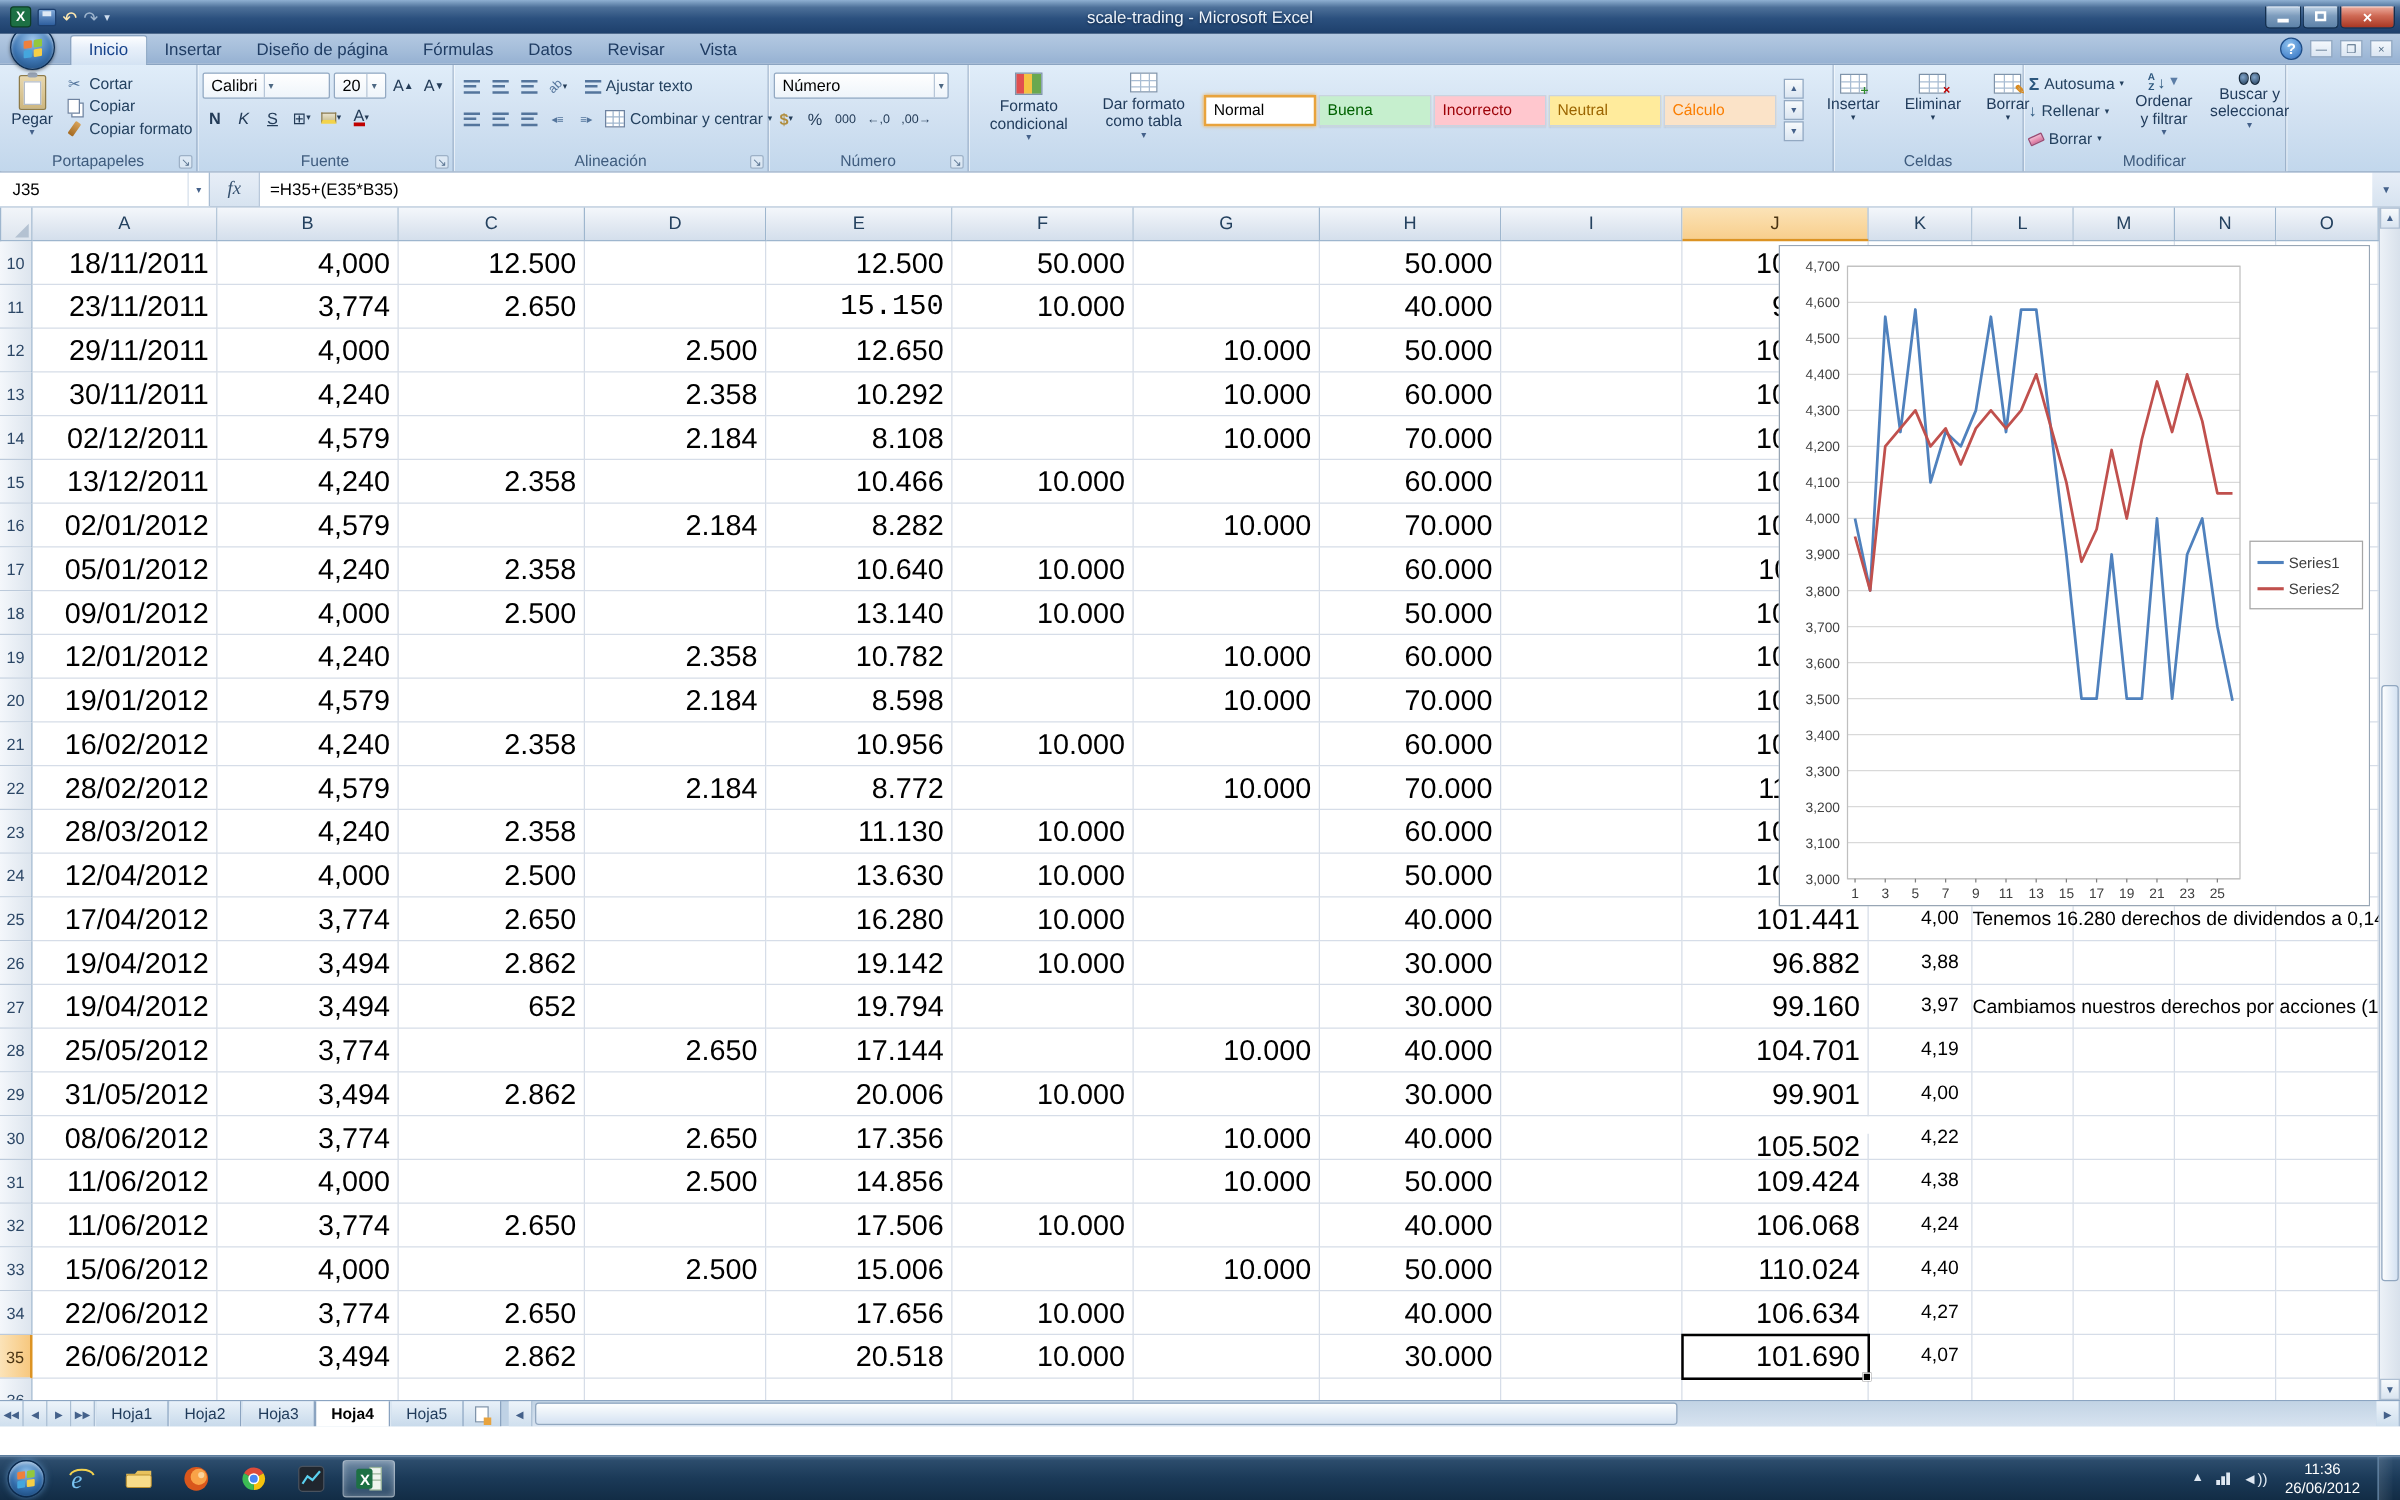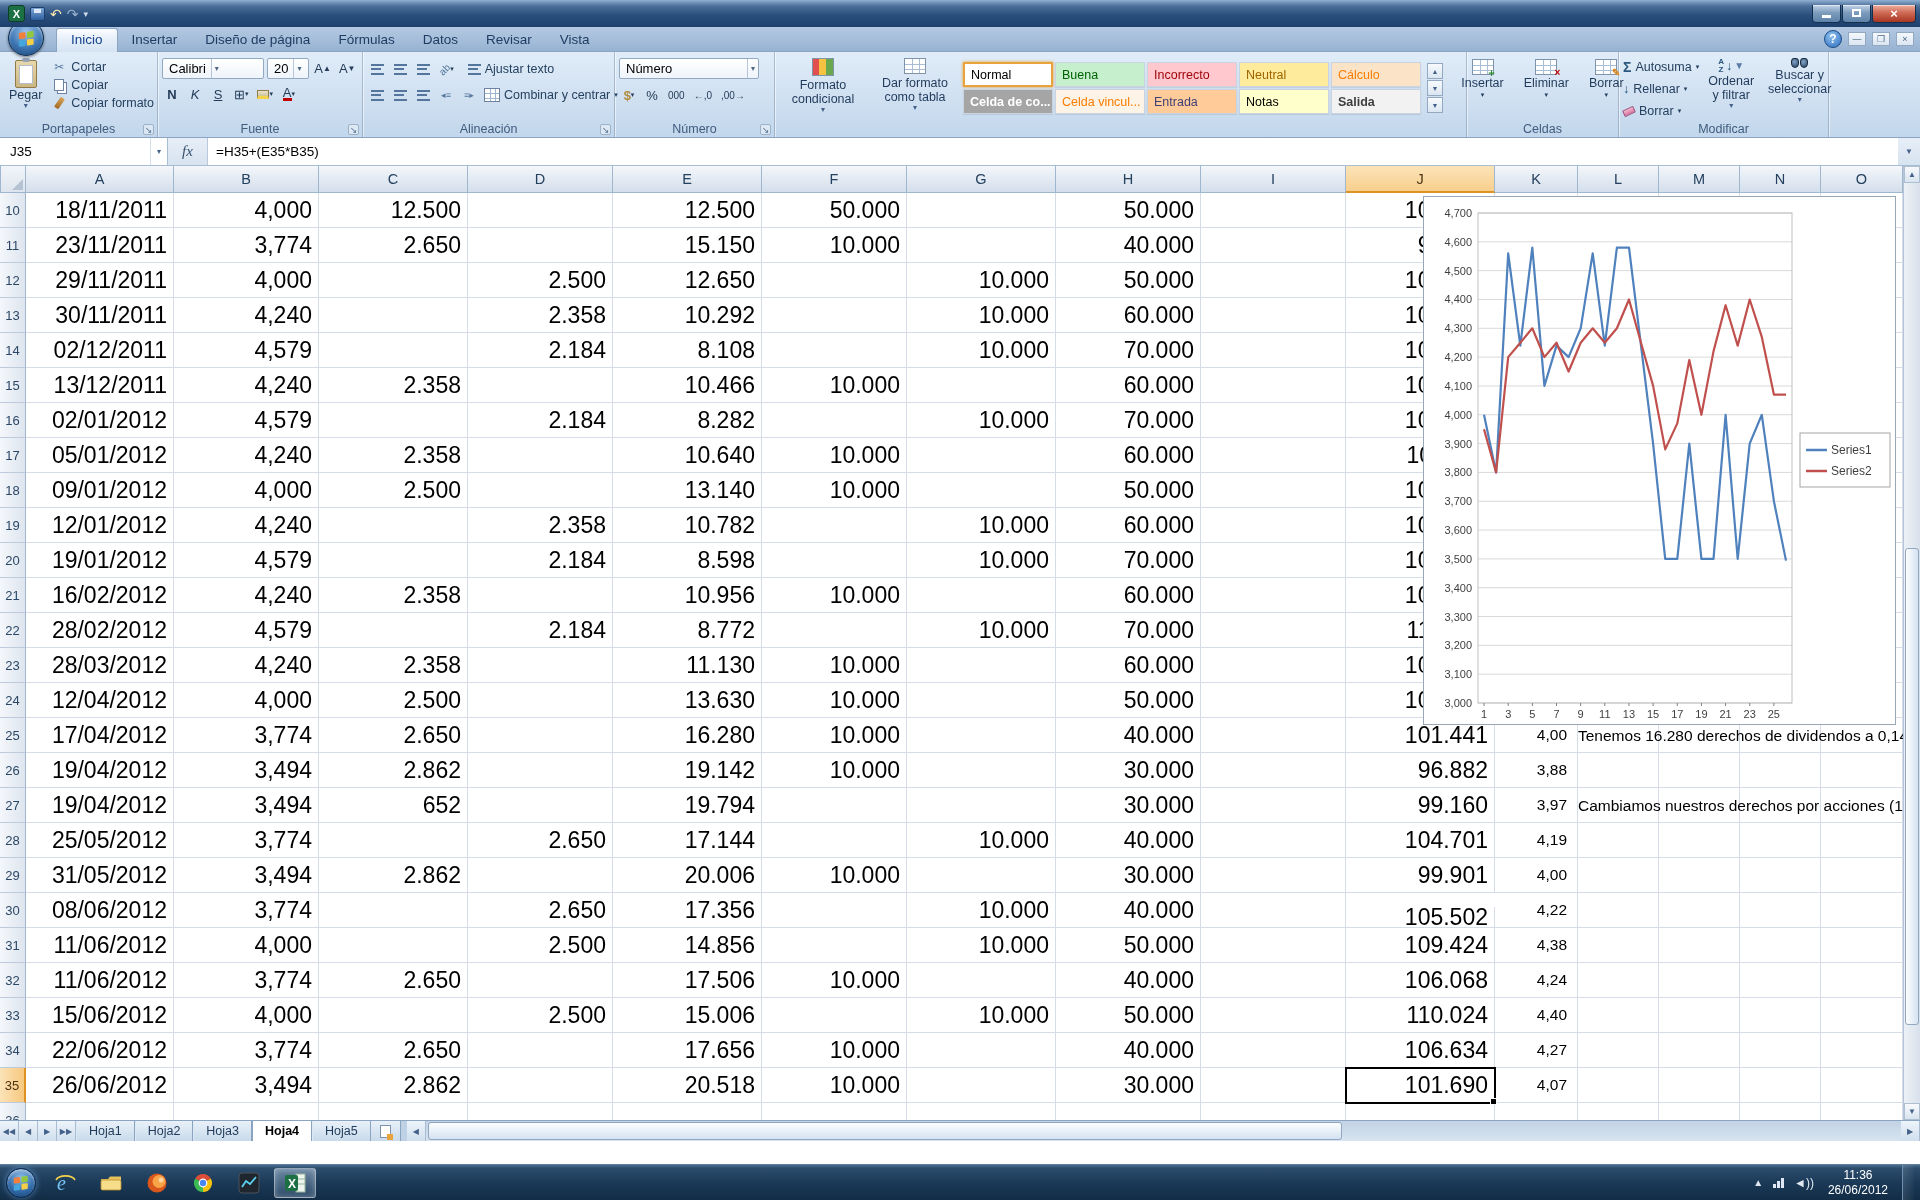--- a/index.html
+++ b/index.html
@@ -198,20 +198,21 @@
 <div id="screen">
 
   <div id="titlebar">
     <div class="qat">
       <span class="appic">X</span>
       <span class="save"></span>
       <span class="undo">↶</span>
       <span class="redo">↷</span>
       <span class="qdd">▾</span>
     </div>
+    <div id="win-title">scale-trading - Microsoft Excel</div>
     <div class="winbtns">
       <div class="wb">
           <span class="minbar"></span>
         </div>
       <div class="wb">
           <span class="maxbox"></span>
         </div>
       <div class="wb close">×</div>
     </div>
   </div>
@@ -400,27 +401,20 @@
           <span>Dar formato como tabla</span>
           <span class="dd">▾</span>
         </div>
         <div class="stylegal">
             <div class="stylerow">
               <div class="stylecell selected" style="background: rgb(255, 255, 255); color: rgb(0, 0, 0);">Normal</div>
               <div class="stylecell" style="background: rgb(198, 239, 206); color: rgb(0, 97, 0);">Buena</div>
               <div class="stylecell" style="background: rgb(255, 199, 206); color: rgb(156, 0, 6);">Incorrecto</div>
               <div class="stylecell" style="background: rgb(255, 235, 156); color: rgb(156, 101, 0);">Neutral</div>
               <div class="stylecell" style="background: rgb(251, 227, 200); color: rgb(250, 125, 0);">Cálculo</div>
-            </div>
-            <div class="stylerow">
-              <div class="stylecell" style="background: rgb(165, 165, 165); color: rgb(255, 255, 255); font-weight: bold;">Celda de co...</div>
-              <div class="stylecell" style="background: rgb(253, 243, 231); color: rgb(250, 125, 0);">Celda vincul...</div>
-              <div class="stylecell" style="background: rgb(255, 204, 153); color: rgb(63, 63, 118);">Entrada</div>
-              <div class="stylecell" style="background: rgb(255, 255, 204); color: rgb(0, 0, 0);">Notas</div>
-              <div class="stylecell" style="background: rgb(242, 242, 242); color: rgb(63, 63, 63); font-weight: bold;">Salida</div>
             </div>
           </div>
         <div class="galarrows">
           <div>▲</div>
           <div>▼</div>
           <div>▼</div>
         </div>
       </div>
     </div>
 
@@ -548,21 +542,21 @@
         <div class="cell small" style="width: 81px;"></div>
         <div class="cell small" style="width: 81px;"></div>
         <div class="cell small" style="width: 82px;"></div>
       </div>
       <div class="grow">
         <div class="rowhdr">11</div>
         <div class="cell" style="width: 148px;">23/11/2011</div>
         <div class="cell" style="width: 145px;">3,774</div>
         <div class="cell" style="width: 149px;">2.650</div>
         <div class="cell" style="width: 145px;"></div>
-        <div class="cell" style="width: 149px;">15.150</div>
+        <div class="cell" style="width: 149px; font-family: Liberation Mono, monospace;">15.150</div>
         <div class="cell" style="width: 145px;">10.000</div>
         <div class="cell" style="width: 149px;"></div>
         <div class="cell" style="width: 145px;">40.000</div>
         <div class="cell" style="width: 145px;"></div>
         <div class="cell" style="width: 149px;">97.176</div>
         <div class="cell small" style="width: 83px;"></div>
         <div class="cell small" style="width: 81px;"></div>
         <div class="cell small" style="width: 81px;"></div>
         <div class="cell small" style="width: 81px;"></div>
         <div class="cell small" style="width: 82px;"></div>

